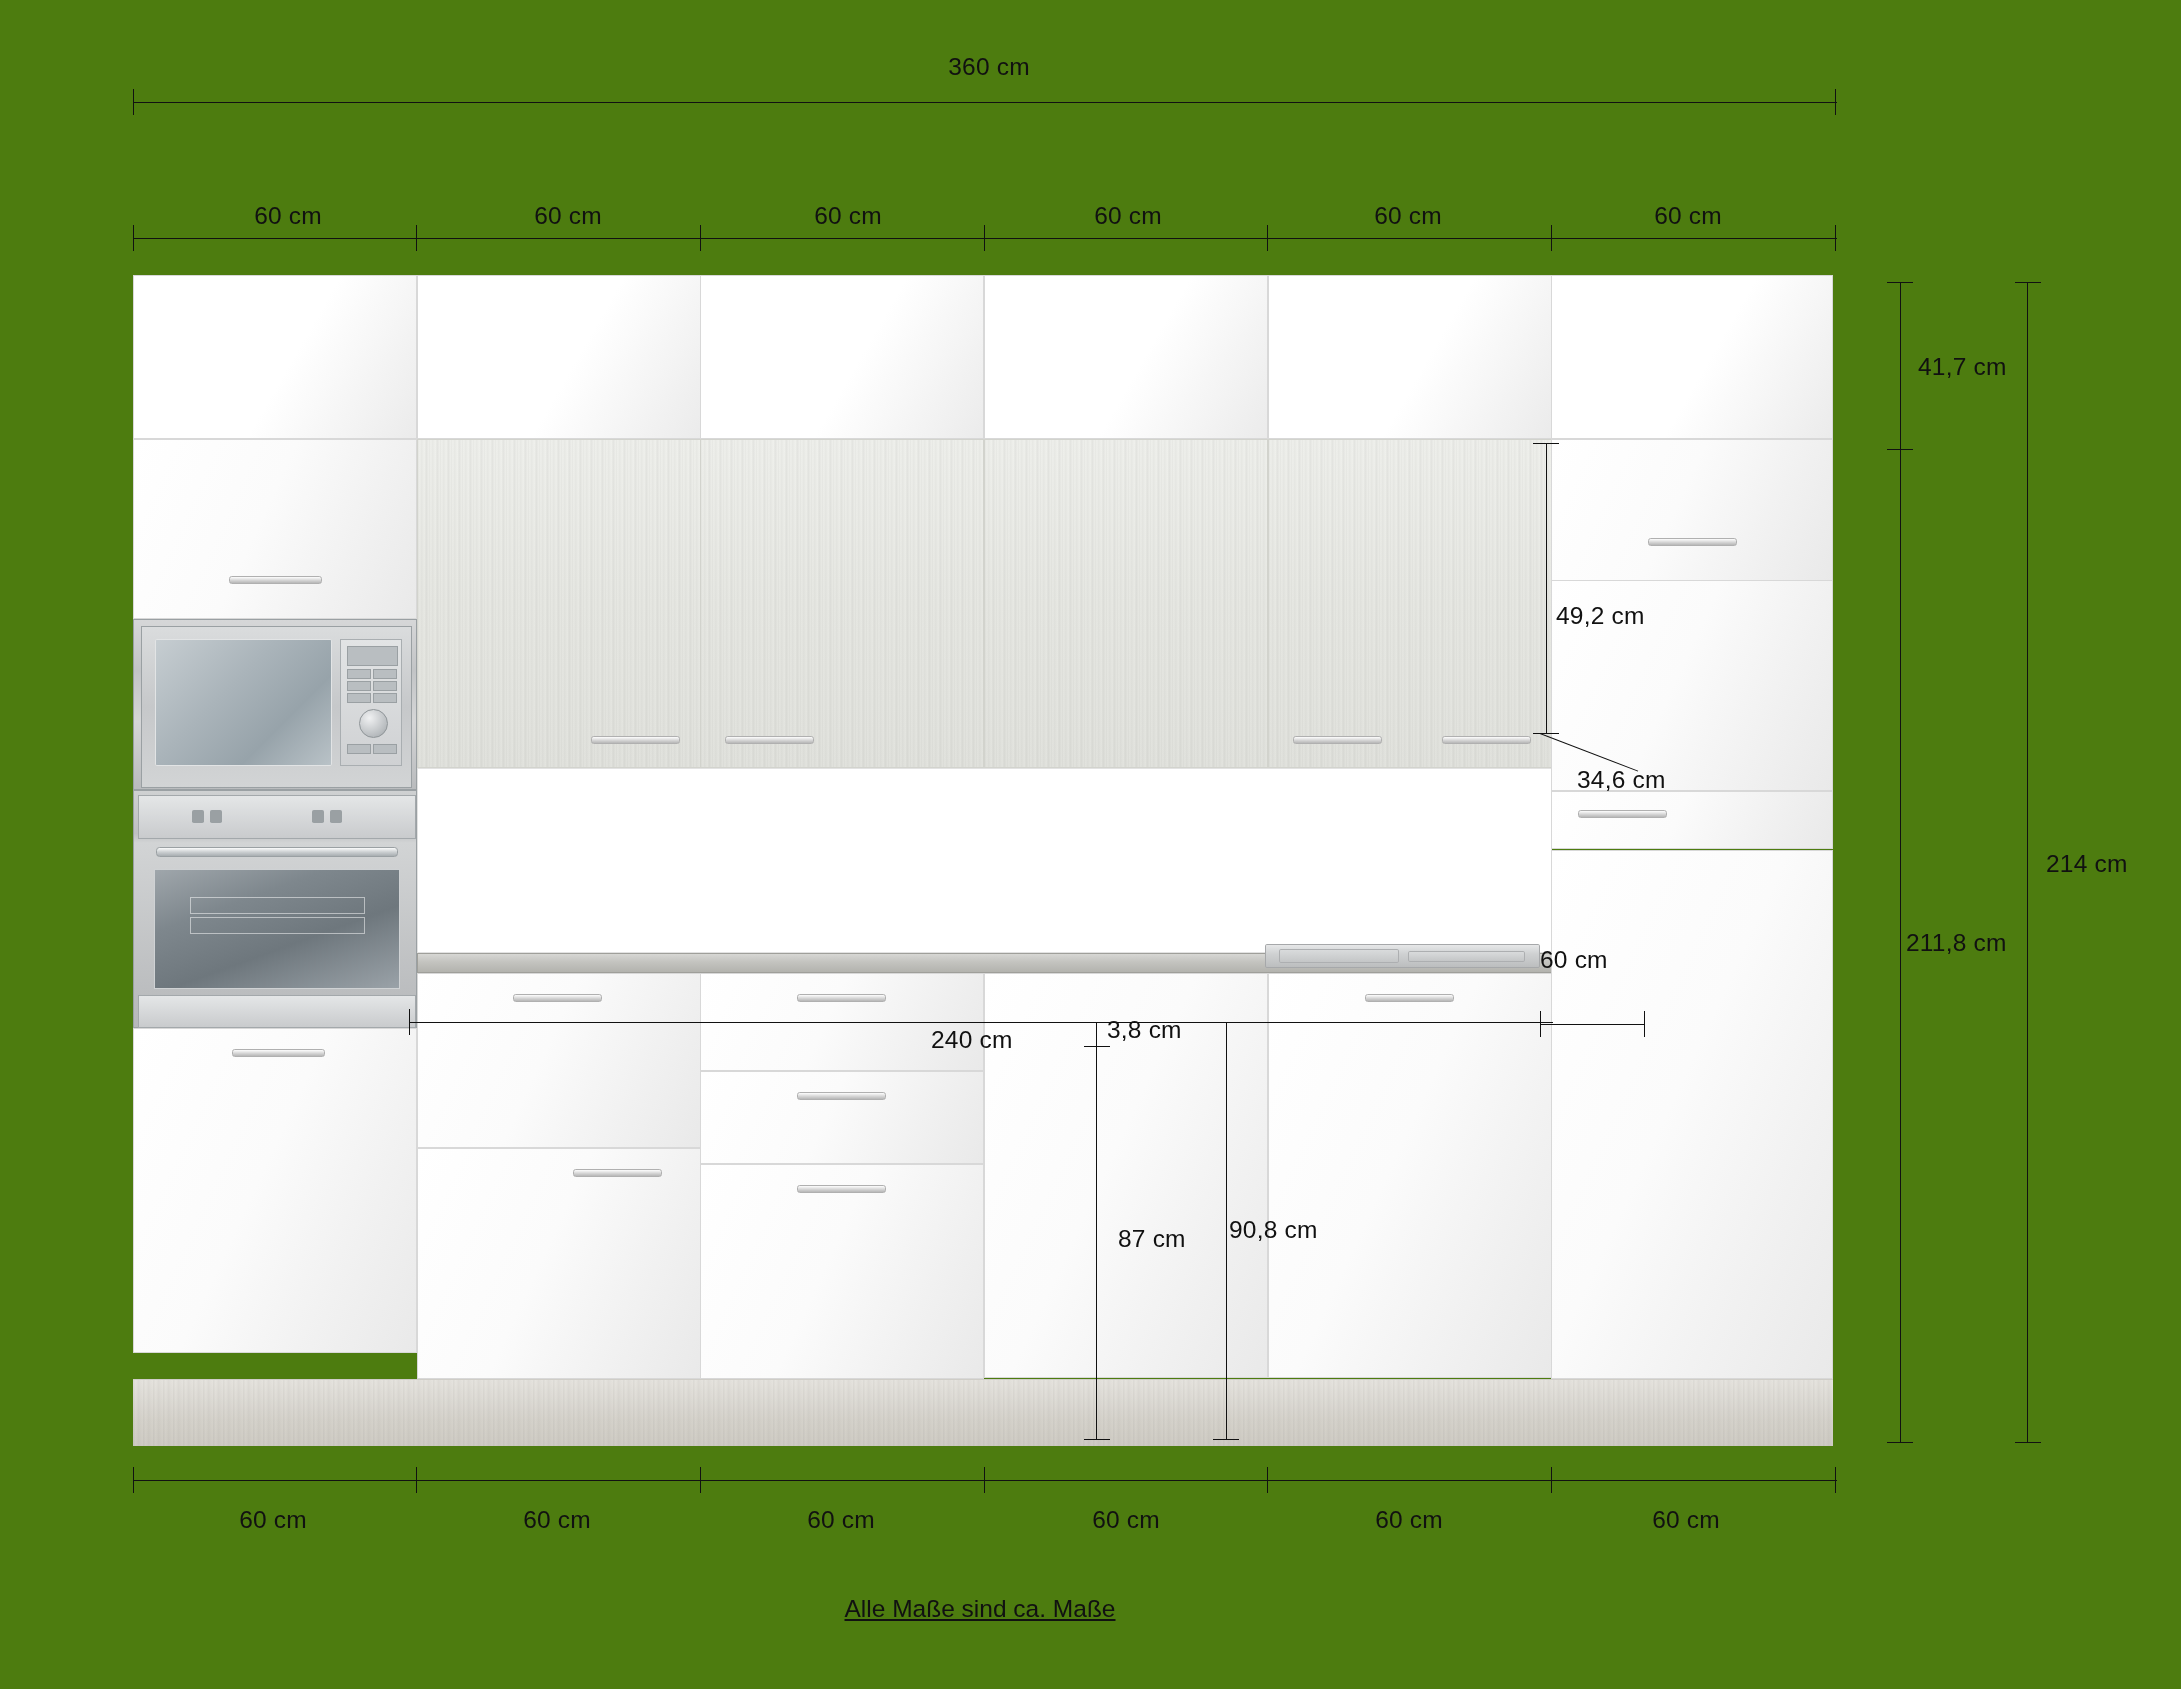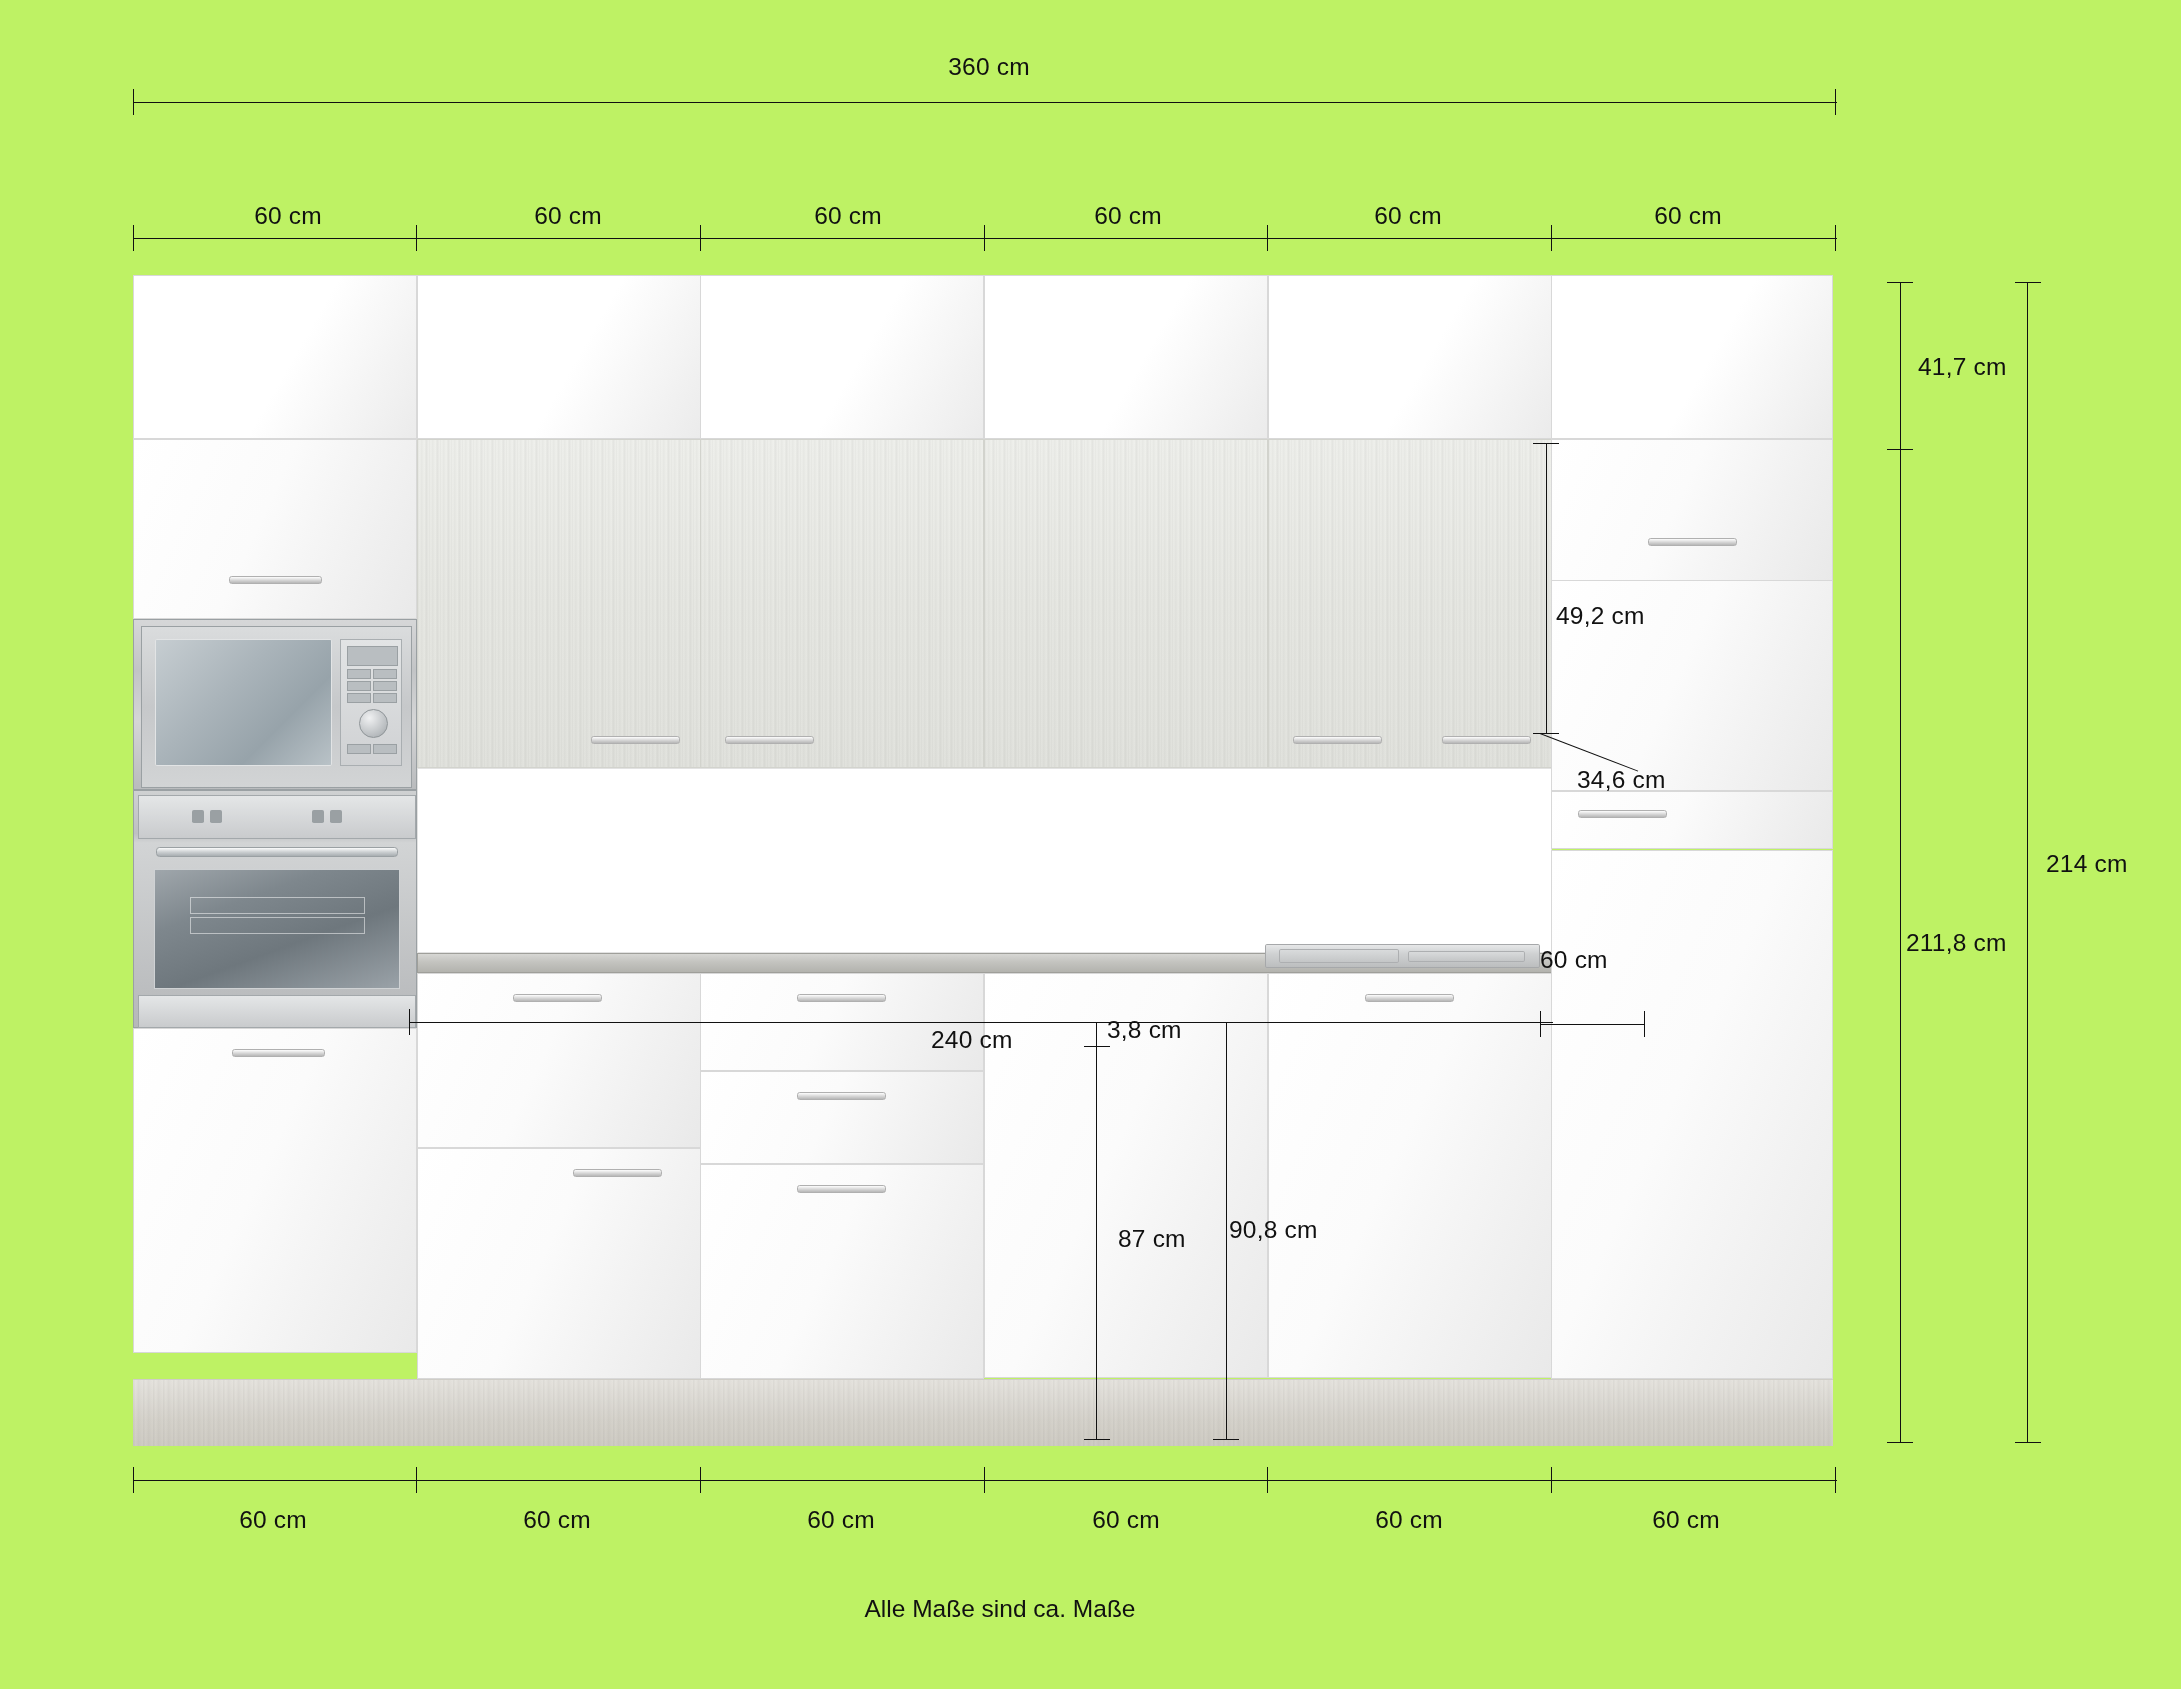--- a/index.html
+++ b/index.html
@@ -8,21 +8,21 @@
     background: #ffffff;
   }
   body {
     font-family: "Liberation Sans", sans-serif;
     color: #1a1a1a;
   }
   #stage {
     position: relative;
     width: 2182px;
     height: 1689px;
-    background: #bef264;
+    background: #4d7c0f;
     overflow: hidden;
   }
 
   
   .dim-label {
     position: absolute;
     font-size: 24.5px;
     color: #111;
     white-space: nowrap;
     letter-spacing: 0.2px;
@@ -388,16 +388,16 @@
   <div class="tick-v" style="left:1551px; top:1467px; height:25.5px;"></div>
   <div class="tick-v" style="left:1835px; top:1467px; height:25.5px;"></div>
 
   <div class="dim-label center" style="left:273px;  top:1506px;">60 cm</div>
   <div class="dim-label center" style="left:557px;  top:1506px;">60 cm</div>
   <div class="dim-label center" style="left:841px;  top:1506px;">60 cm</div>
   <div class="dim-label center" style="left:1126px; top:1506px;">60 cm</div>
   <div class="dim-label center" style="left:1409px; top:1506px;">60 cm</div>
   <div class="dim-label center" style="left:1686px; top:1506px;">60 cm</div>
 
-  <div class="caption" style="left:1000px; top:1595px;">Alle Maße sind ca. Maße</div>
+  <div class="caption" style="left:980px; top:1595px;text-decoration:underline;">Alle Maße sind ca. Maße</div>
 
 </div>
 
 
 </body></html>

